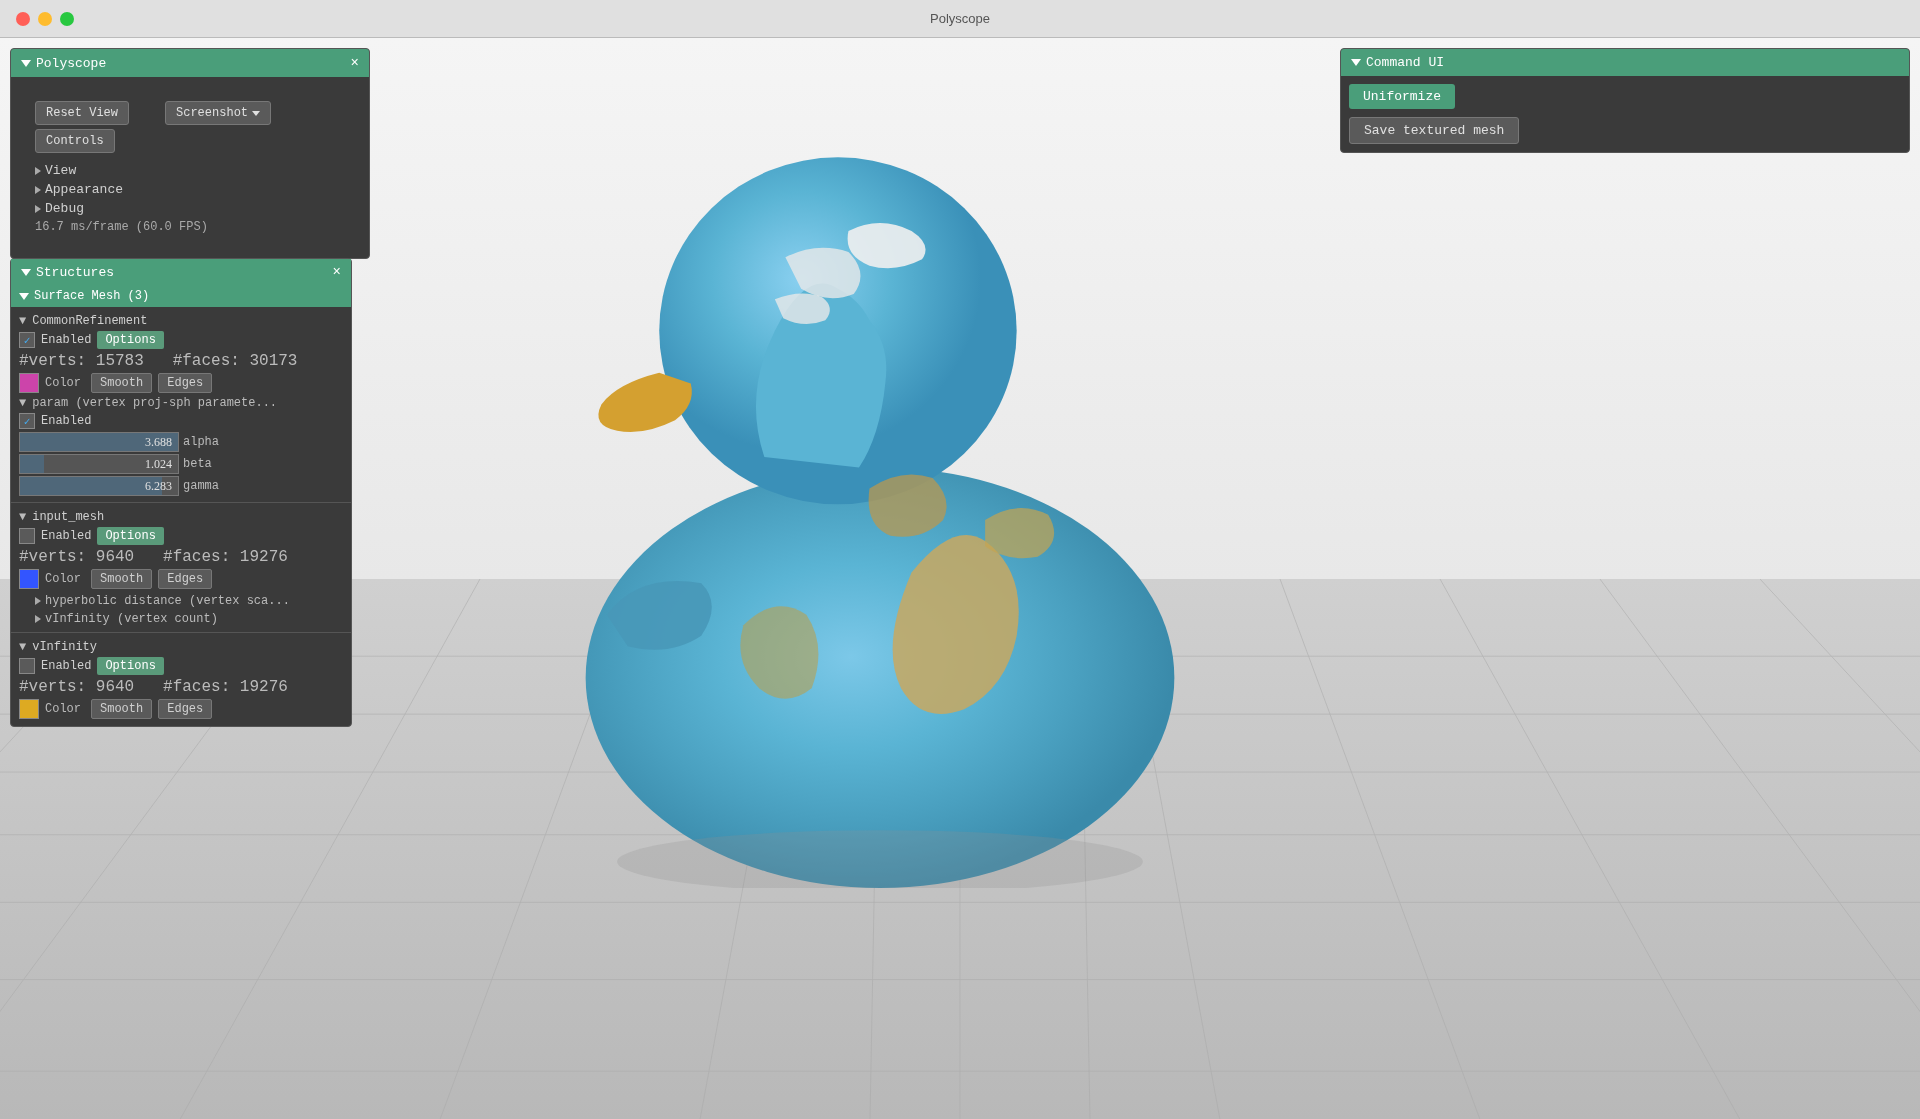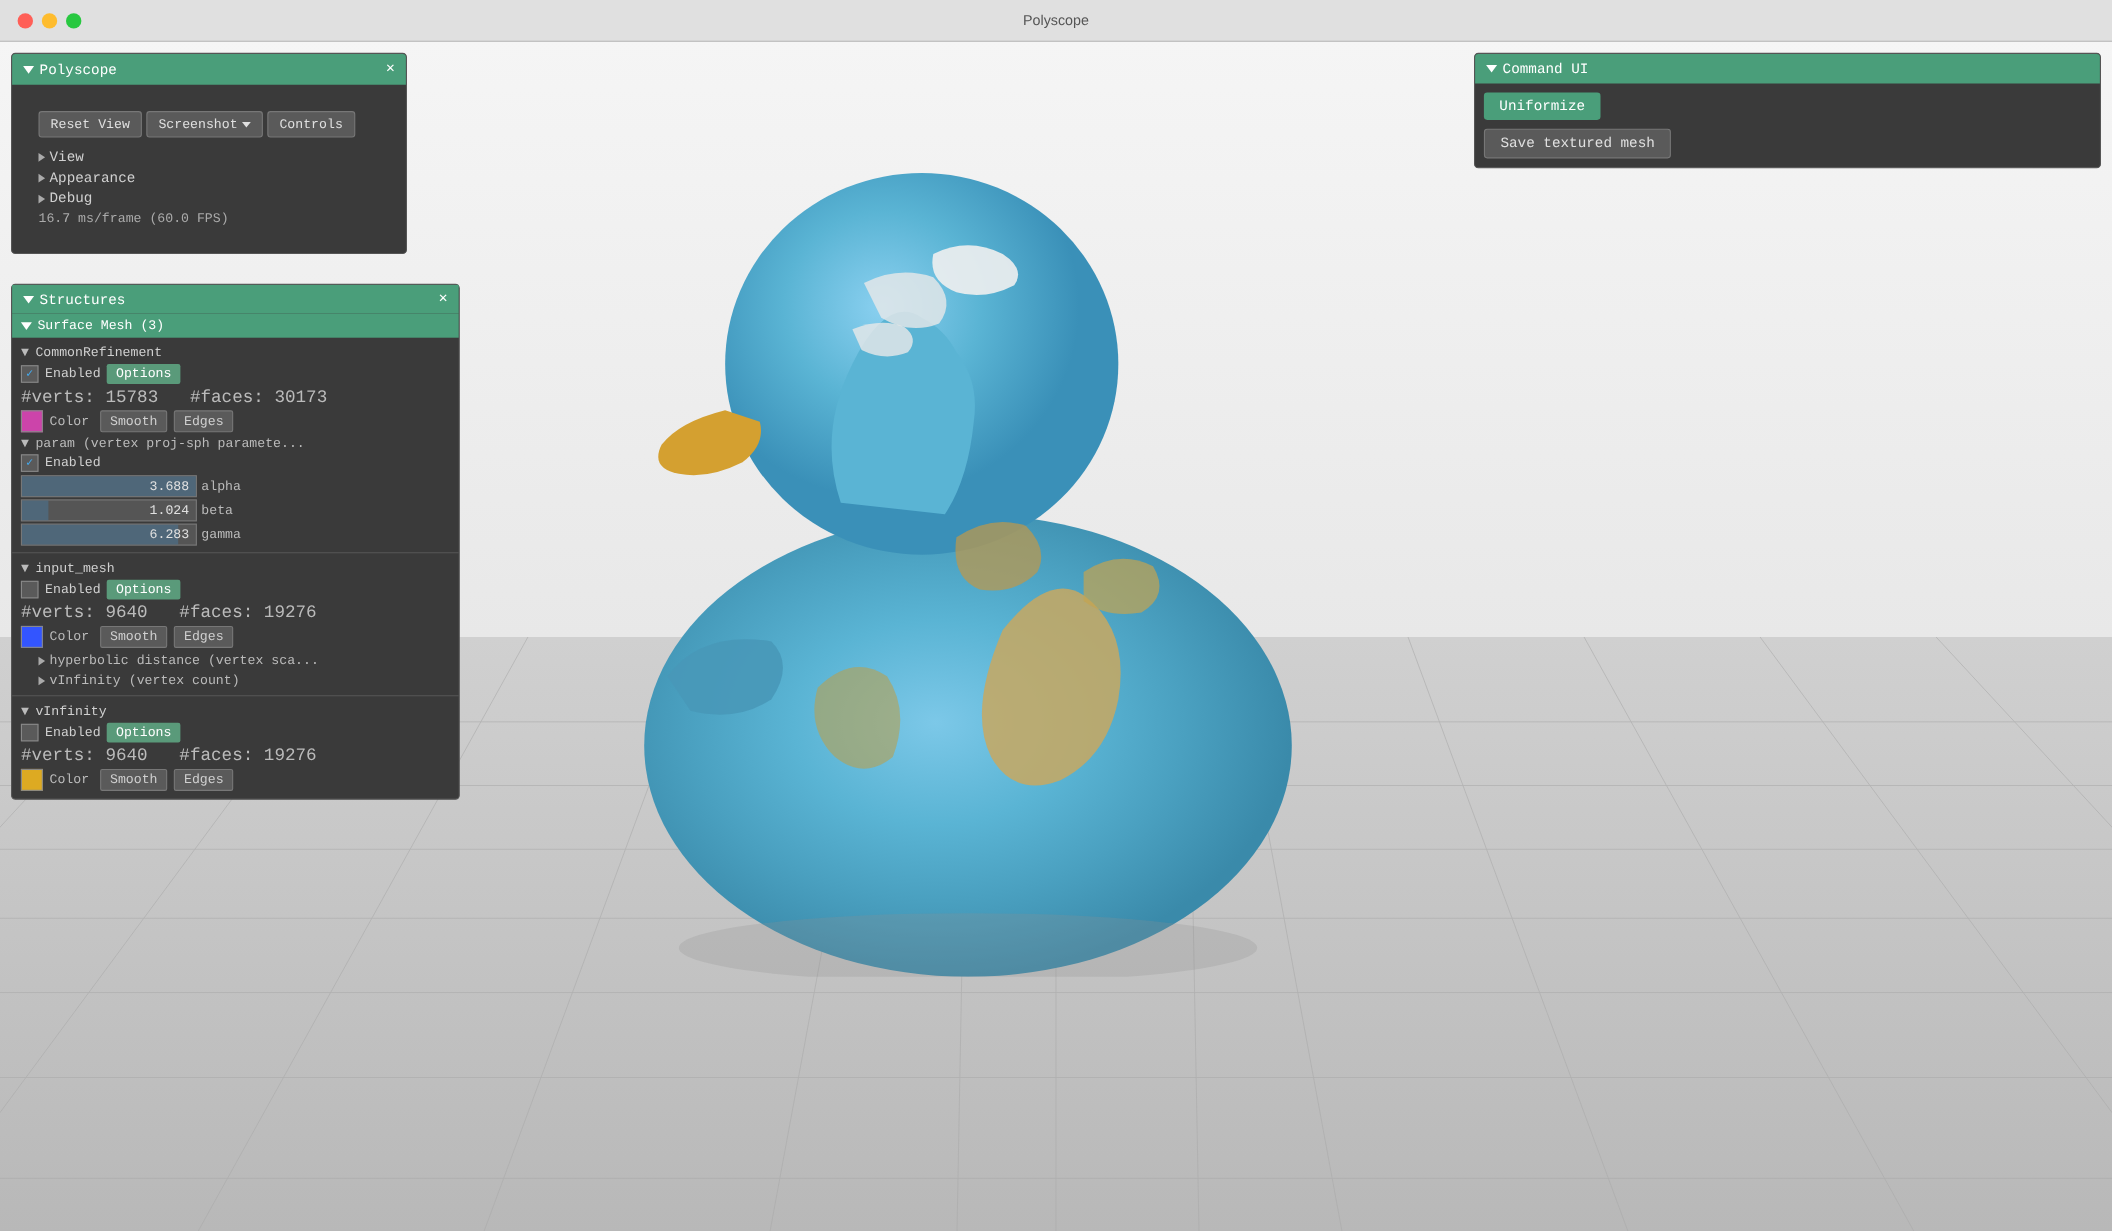--- a/index.html
+++ b/index.html
@@ -117,20 +117,21 @@
       padding: 4px 10px;
       border-radius: 3px;
       cursor: pointer;
       font-family: 'Courier New', monospace;
       font-size: 12px;
     }
     .screenshot-btn {
       display: flex;
       align-items: center;
       gap: 2px;
+      margin-left: 32px;
     }
     .dropdown-arrow {
       width: 0; height: 0;
       border-left: 4px solid transparent;
       border-right: 4px solid transparent;
       border-top: 5px solid #e0e0e0;
       display: inline-block;
       margin-left: 2px;
     }
 
@@ -155,21 +156,21 @@
       color: #aaa;
       font-size: 12px;
       margin-top: 2px;
     }
 
     
     #structures-panel {
       position: absolute;
       top: 220px;
       left: 10px;
-      width: 408px;
+      width: 342px;
       background: #3a3a3a;
       border: 1px solid #555;
       border-radius: 4px;
       z-index: 50;
     }
 
     .section-header {
       background: #4a9e7a;
       padding: 5px 10px;
       display: flex;
@@ -276,20 +277,21 @@
     }
     .param-slider-text {
       position: absolute;
       top: 0; left: 0; right: 0; bottom: 0;
       display: flex;
       align-items: center;
       justify-content: flex-end;
       padding-right: 6px;
       color: #e0e0e0;
       font-size: 12px;
+      font-family: Liberation Serif, serif;
     }
 
     .param-label {
       color: #bbb;
       font-size: 12px;
       white-space: nowrap;
     }
 
     .tree-sub-item {
       color: #bbb;

